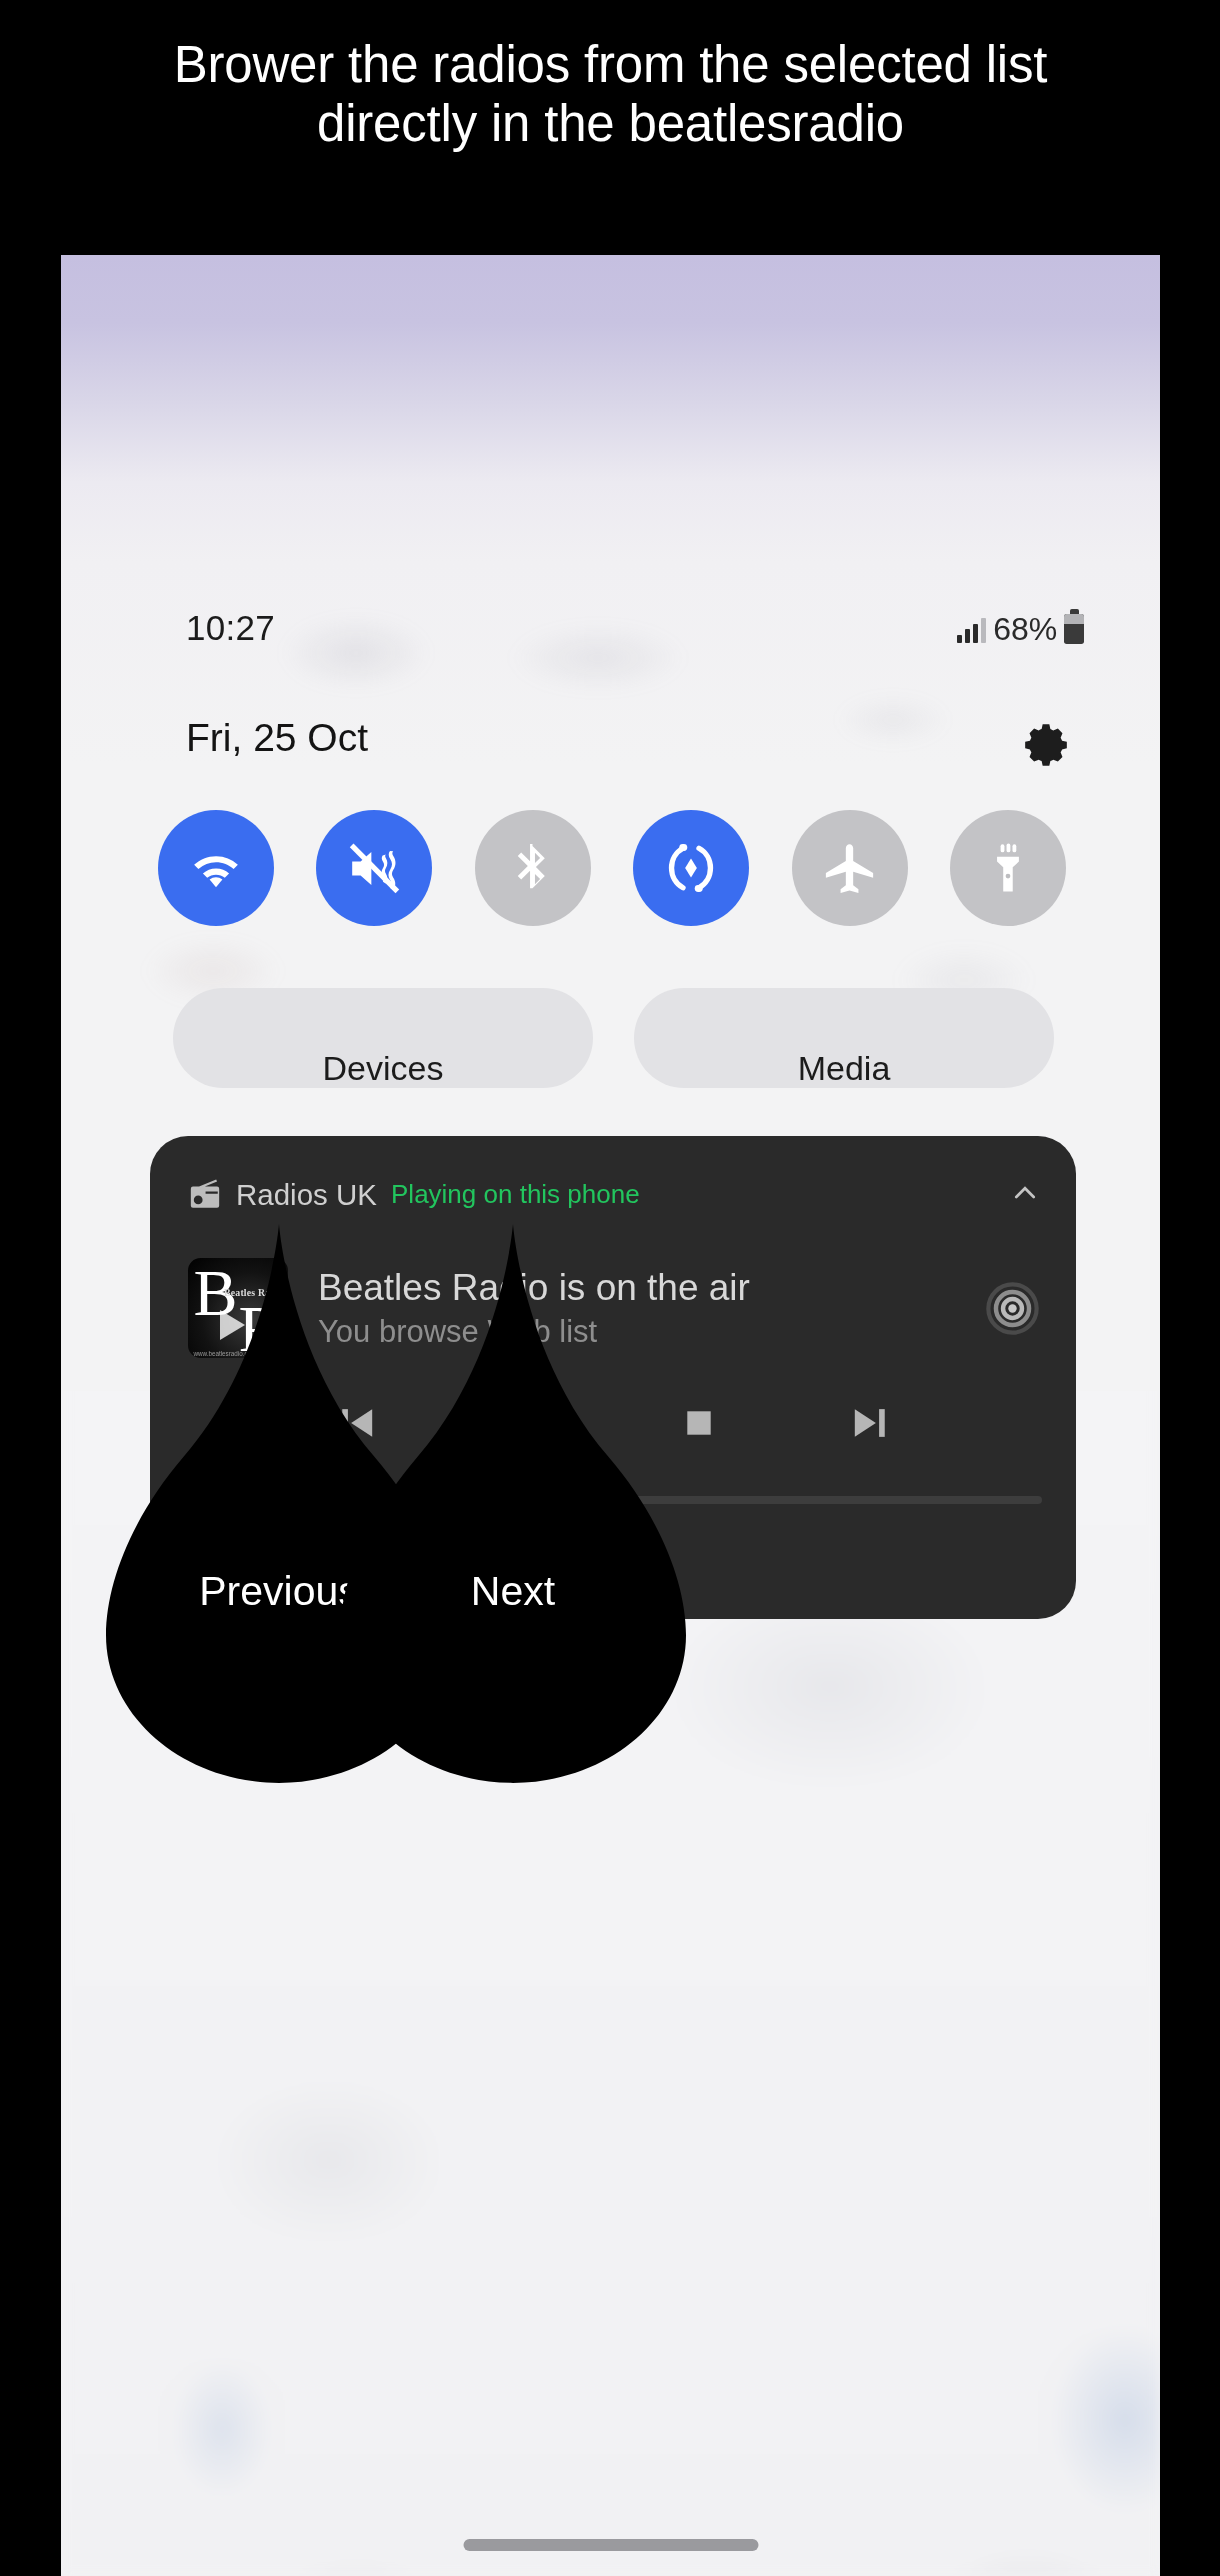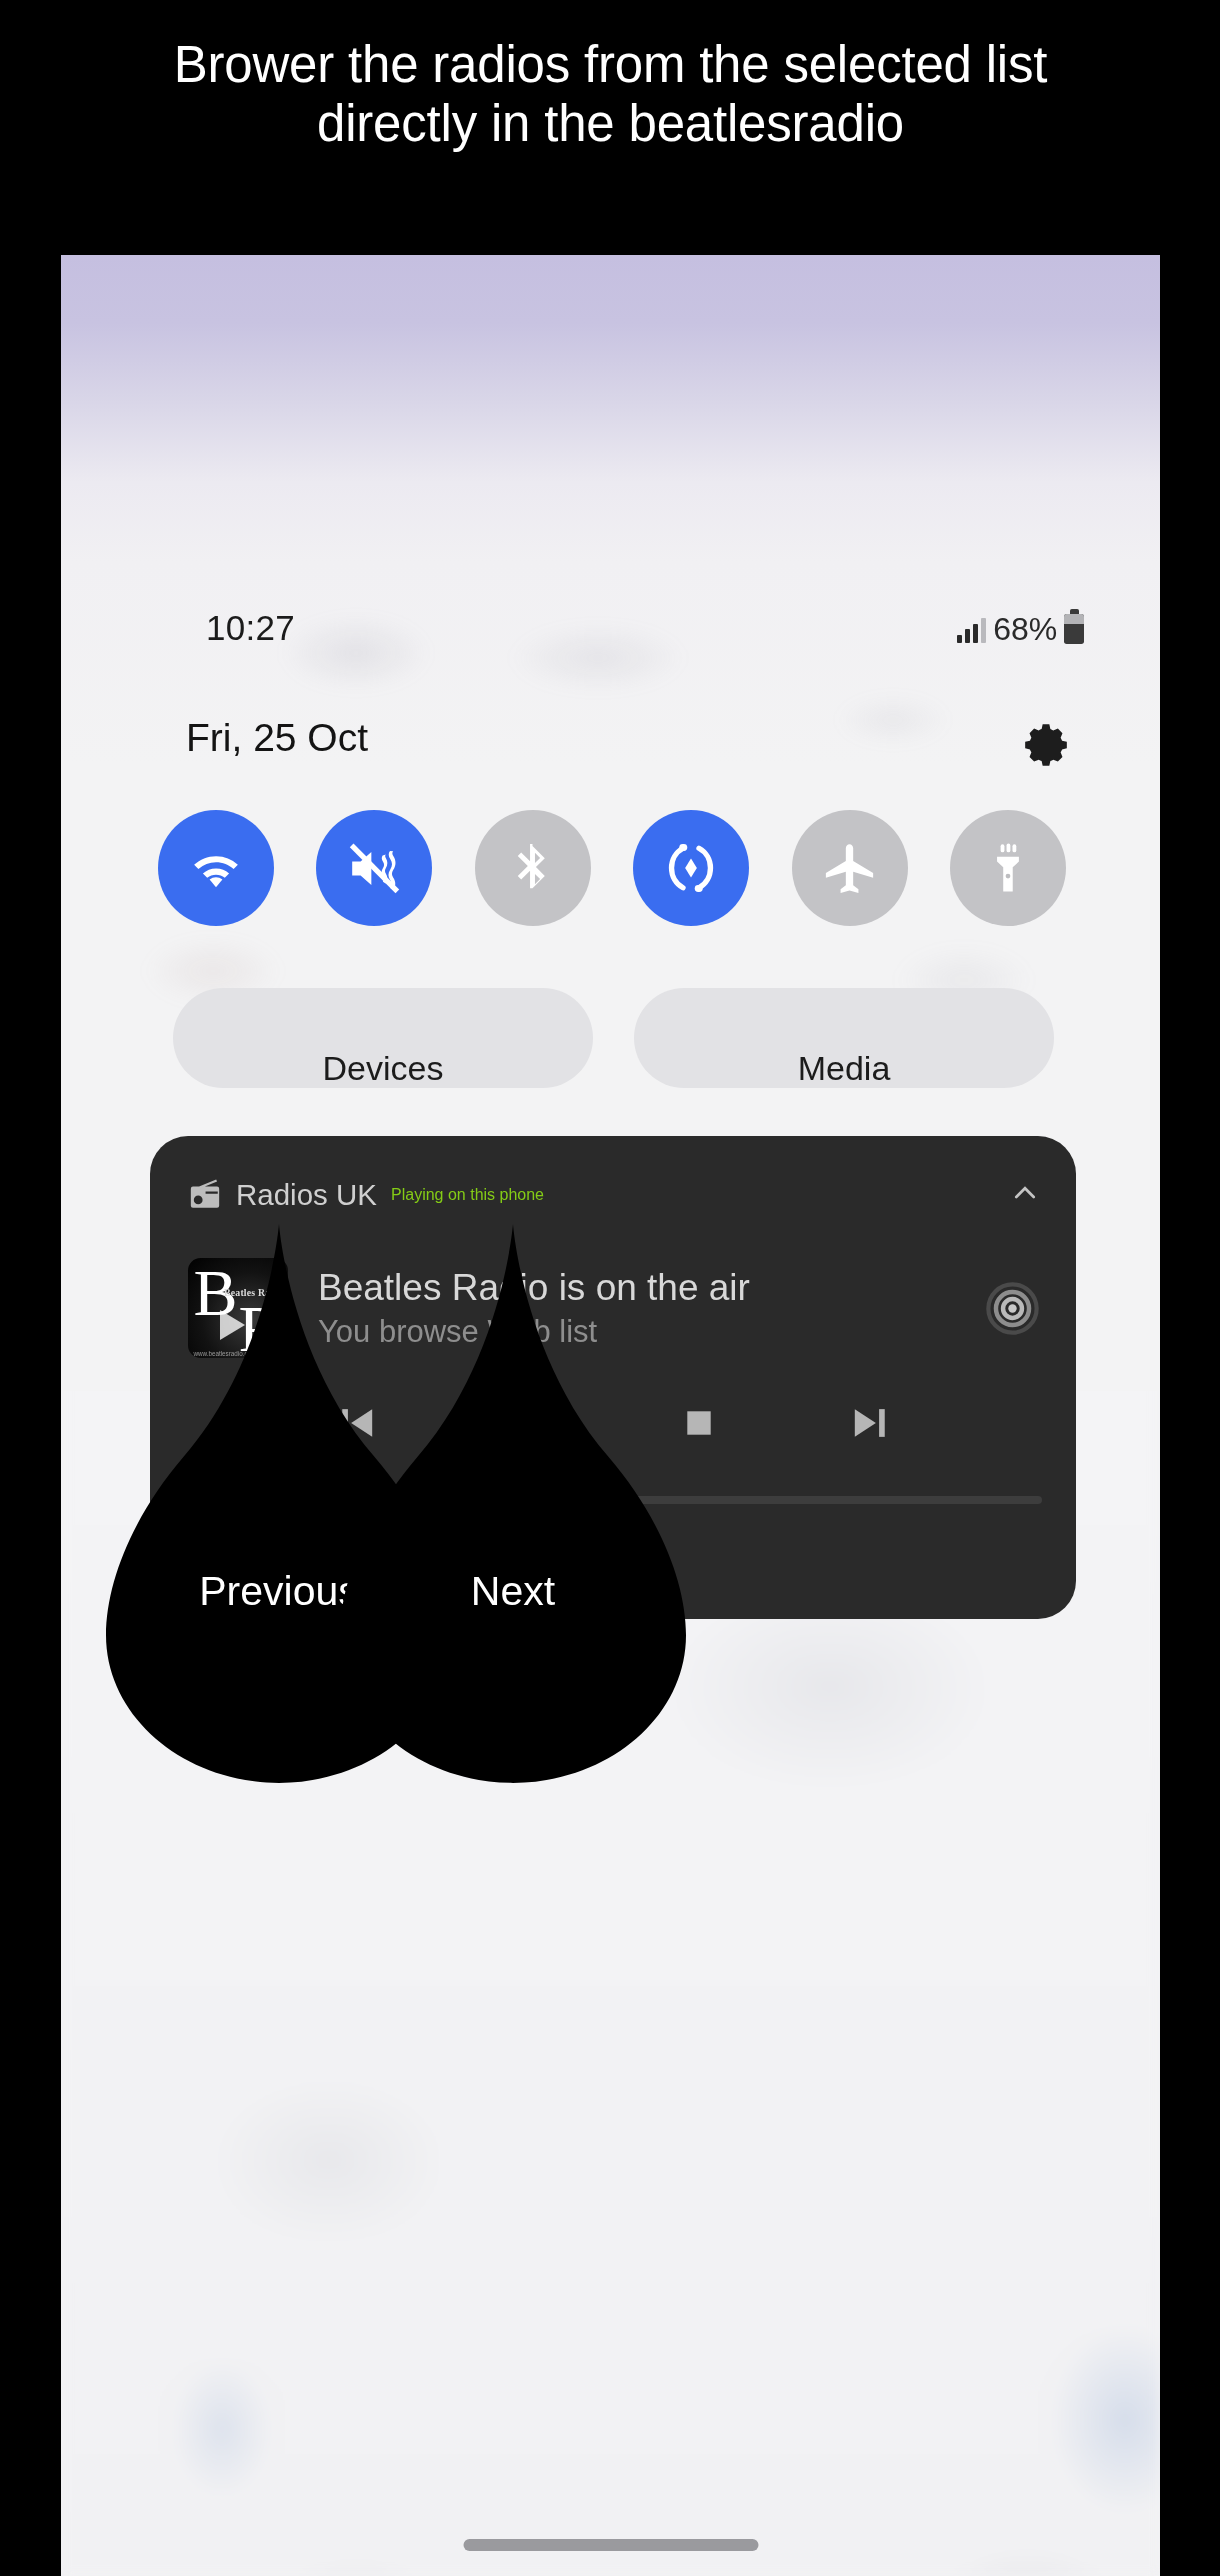--- a/index.html
+++ b/index.html
@@ -62,21 +62,21 @@
       radial-gradient(98px 49px at 903px 725px, rgba(150,150,165,.10), rgba(150,150,165,0) 70%);
     filter:blur(7.2px);
   }
 
   
   .statusbar {
     position:absolute; left:0; top:353px; width:100%; height:63px;
   }
   .status-time {
     position:absolute; left:125px; top:0;
-    font-size:35px; color:#1b1b1b; letter-spacing:0.3px;margin-left:20px;
+    font-size:35px; color:#1b1b1b; letter-spacing:0.3px;
   }
   .status-right {
     position:absolute; right:76px; top:2.7px;
     display:flex; align-items:center; gap:7px;
   }
   .sig { display:flex; align-items:flex-end; gap:2.7px; height:27px; }
   .sig i { display:block; width:5.4px; background:#2a2a2a; border-radius:0.9px; }
   .sig i:nth-child(1){height:8px}
   .sig i:nth-child(2){height:13.4px}
   .sig i:nth-child(3){height:19px}
@@ -131,21 +131,21 @@
   .card {
     position:absolute; left:89px; top:881px;
     width:926px; height:483px;
     background:#2a2a2a; border-radius:38px;
   }
   .card-head {
     position:absolute; left:38px; top:38px; right:32px; height:41px;
     display:flex; align-items:center; gap:14px;
   }
   .app-name { font-size:29.5px; color:#cfcfcf; }
-  .play-on  { font-size:16px; color:#84cc16; }
+  .play-on  { font-size:26px; color:#22c55e; }
   .chev { margin-left:auto; }
 
   .card-body {
     position:absolute; left:38px; top:114px; right:32px; height:116px;
     display:flex; align-items:center; gap:30px;
   }
   .art {
     width:100px; height:100px; border-radius:12.5px; flex:none;
     background:radial-gradient(circle at 62% 62%, #3a3a3a 0%, #121212 55%, #000 100%);
     position:relative; overflow:hidden;

